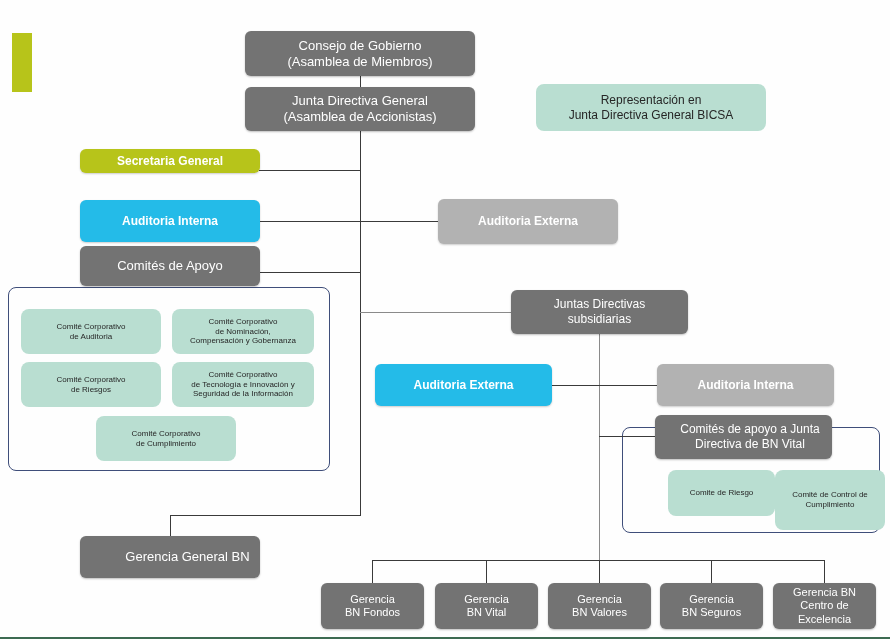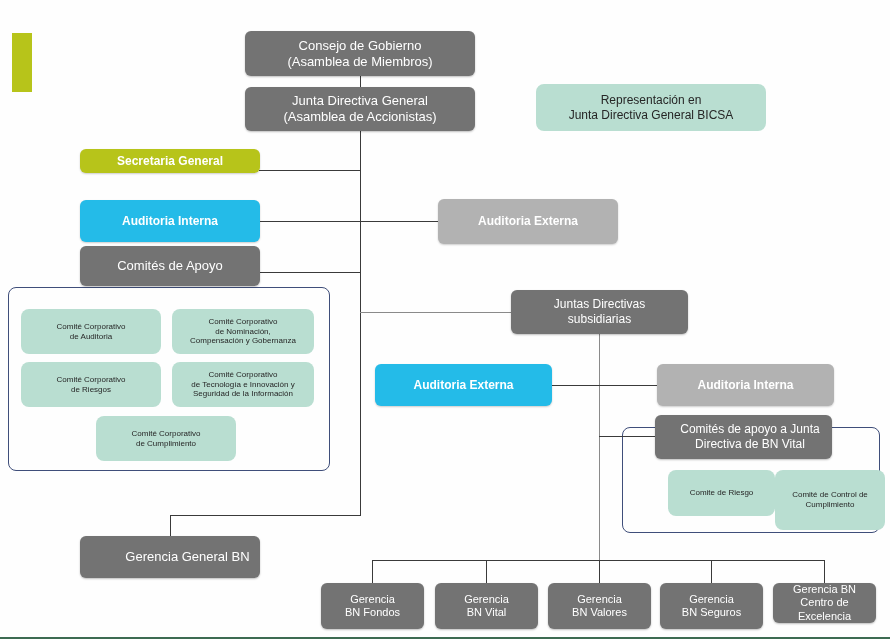--- a/index.html
+++ b/index.html
@@ -174,19 +174,19 @@
 
   <div class="node navy fs11" style="left:435px;top:583px;width:103px;height:46px;">Gerencia
 BN Vital</div>
 
   <div class="node navy fs11" style="left:548px;top:583px;width:103px;height:46px;">Gerencia
 BN Valores</div>
 
   <div class="node navy fs11" style="left:660px;top:583px;width:103px;height:46px;">Gerencia
 BN Seguros</div>
 
-  <div class="node navy fs11" style="left:773px;top:583px;width:103px;height:40px;">Gerencia BN
+  <div class="node navy fs11" style="left:773px;top:583px;width:103px;height:46px;">Gerencia BN
 Centro de
 Excelencia</div>
 
   <div class="bottom-rule"></div>
 
 </div>
 
 </body></html>

